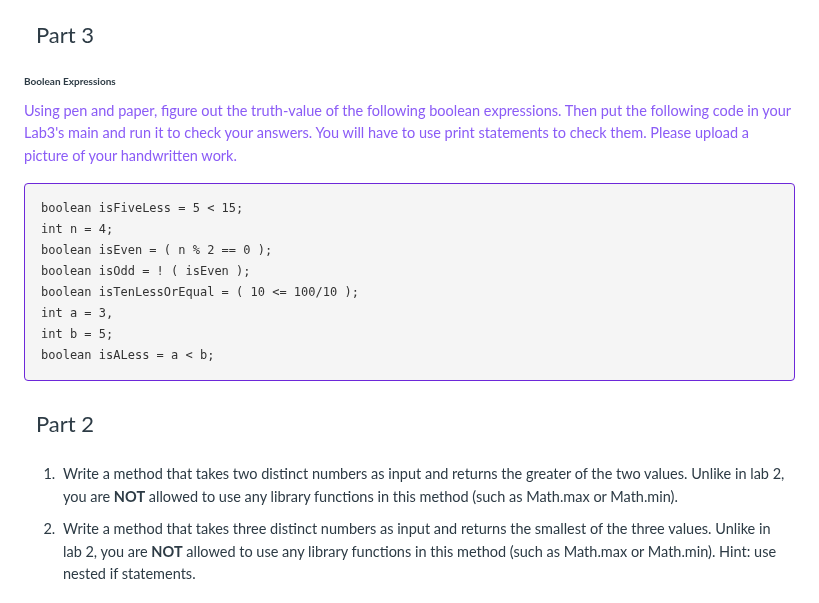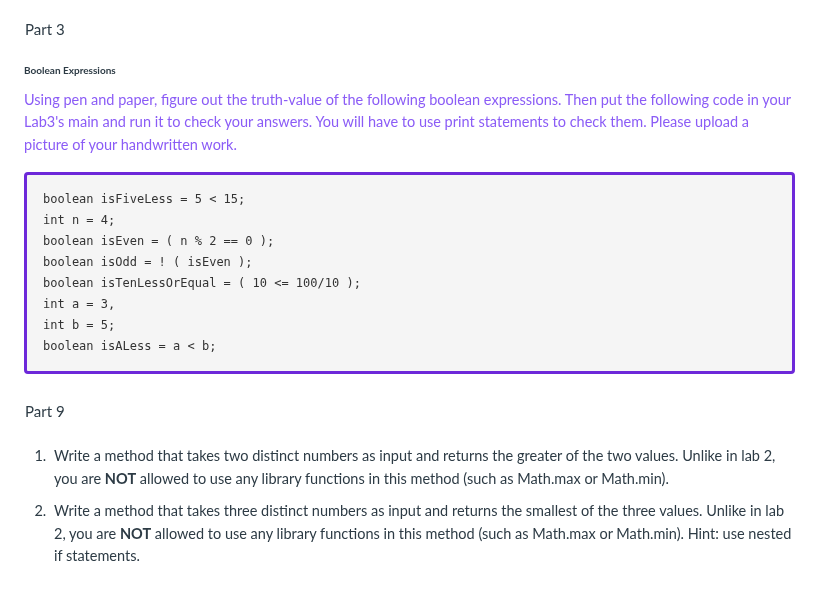--- a/index.html
+++ b/index.html
@@ -6,50 +6,50 @@
   body {
     margin: 0;
     padding: 18px 24px;
     font-family: "Lato", "Helvetica Neue", Helvetica, Arial, sans-serif;
     color: #2d3b45;
     font-size: 14.5px;
     line-height: 1.55;
     background: #fff;
   }
   h2.part {
-    font-size: 15px;
+    font-size: 22px;
     font-weight: 400;
-    margin: 0 0 22px 1px;
+    margin: 0 0 22px 12px;
     color: #2d3b45;
   }
   h2.part.mt { margin-top: 26px; }
   .subhead {
     font-weight: 700;
     font-size: 10px;
     margin: 0 0 10px 0;
   }
   p.body {
     margin: 0 0 16px 0;
     color: #8b5cf6;
   }
   pre.code {
     background: #f5f5f5;
-    border: 3px solid #6d28d9;
+    border: 1px solid #6d28d9;
     border-radius: 4px;
     padding: 14px 16px;
     font-family: "Menlo", "Monaco", "Consolas", monospace;
     font-size: 12px;
     line-height: 1.75;
     color: #333;
     white-space: pre;
     overflow-x: auto;
     margin: 0 0 8px 0;
   }
   ol.req {
-    margin: 0;
+    margin: 9px;
     padding-left: 26px;
   }
   ol.req li {
     margin: 0 0 10px 0;
     padding-left: 4px;
   }
   .strong { font-weight: 700; }
 </style>
 </head>
 <body>
@@ -62,21 +62,21 @@
 
 <pre class="code">boolean isFiveLess = 5 &lt; 15;
 int n = 4;
 boolean isEven = ( n % 2 == 0 );
 boolean isOdd = ! ( isEven );
 boolean isTenLessOrEqual = ( 10 &lt;= 100/10 );
 int a = 3,
 int b = 5;
 boolean isALess = a &lt; b;</pre>
 
-<h2 class="part mt">Part 9</h2>
+<h2 class="part mt">Part 2</h2>
 
 <ol class="req">
   <li>
     <span>Write a method that takes two distinct numbers as input and returns the greater of the two values. Unlike in lab 2, you are </span><span class="strong">NOT</span><span> allowed to use any library functions in this method (such as Math.max or Math.min).</span>
   </li>
   <li>
     <span>Write a method that takes three distinct numbers as input and returns the smallest of the three values. Unlike in lab 2, you are </span><span class="strong">NOT</span><span> allowed to use any library functions in this method (such as Math.max or Math.min). Hint: use nested if statements.</span>
   </li>
 </ol>
 

